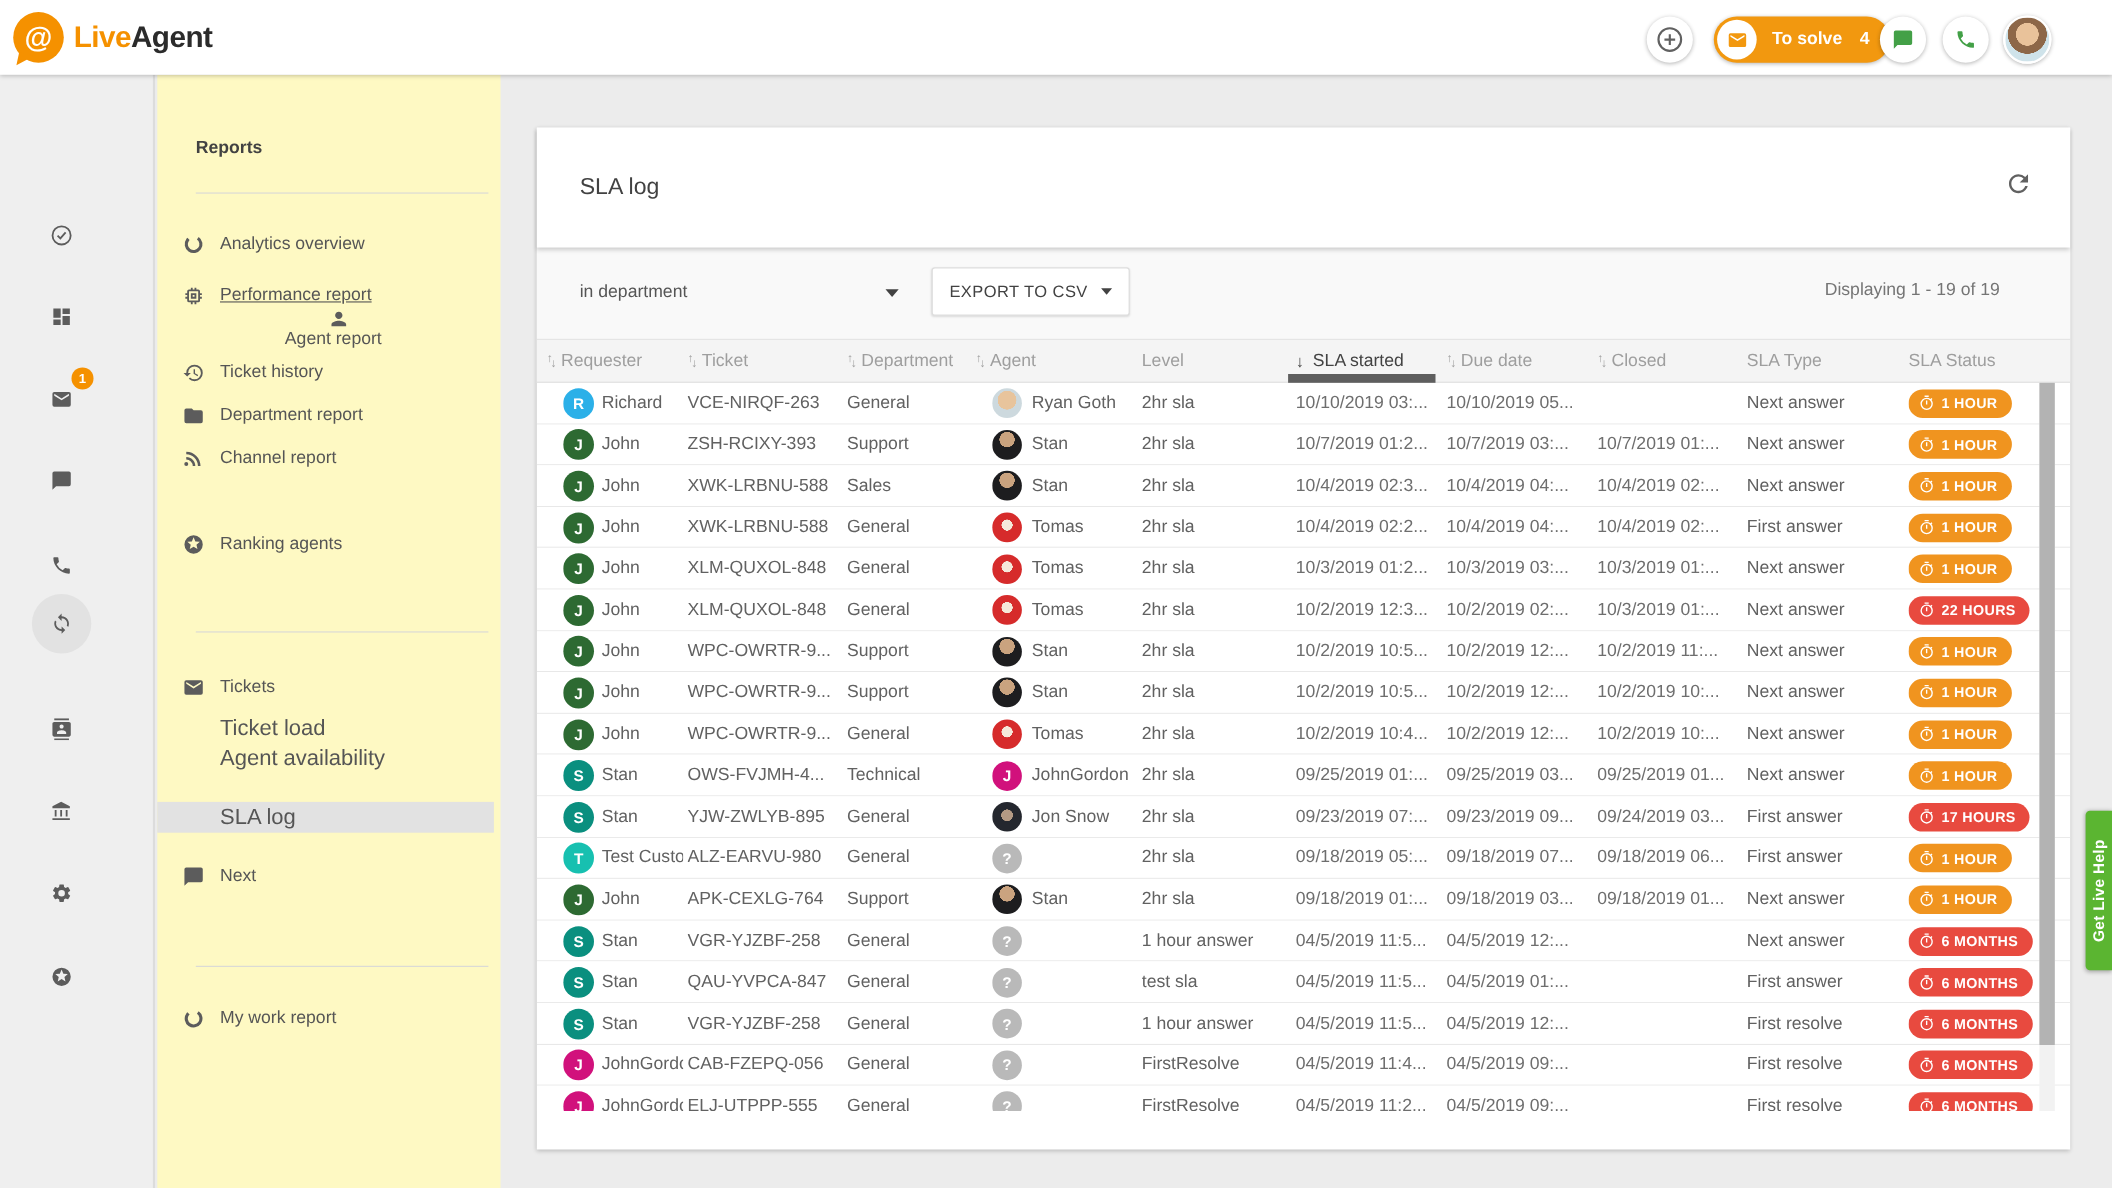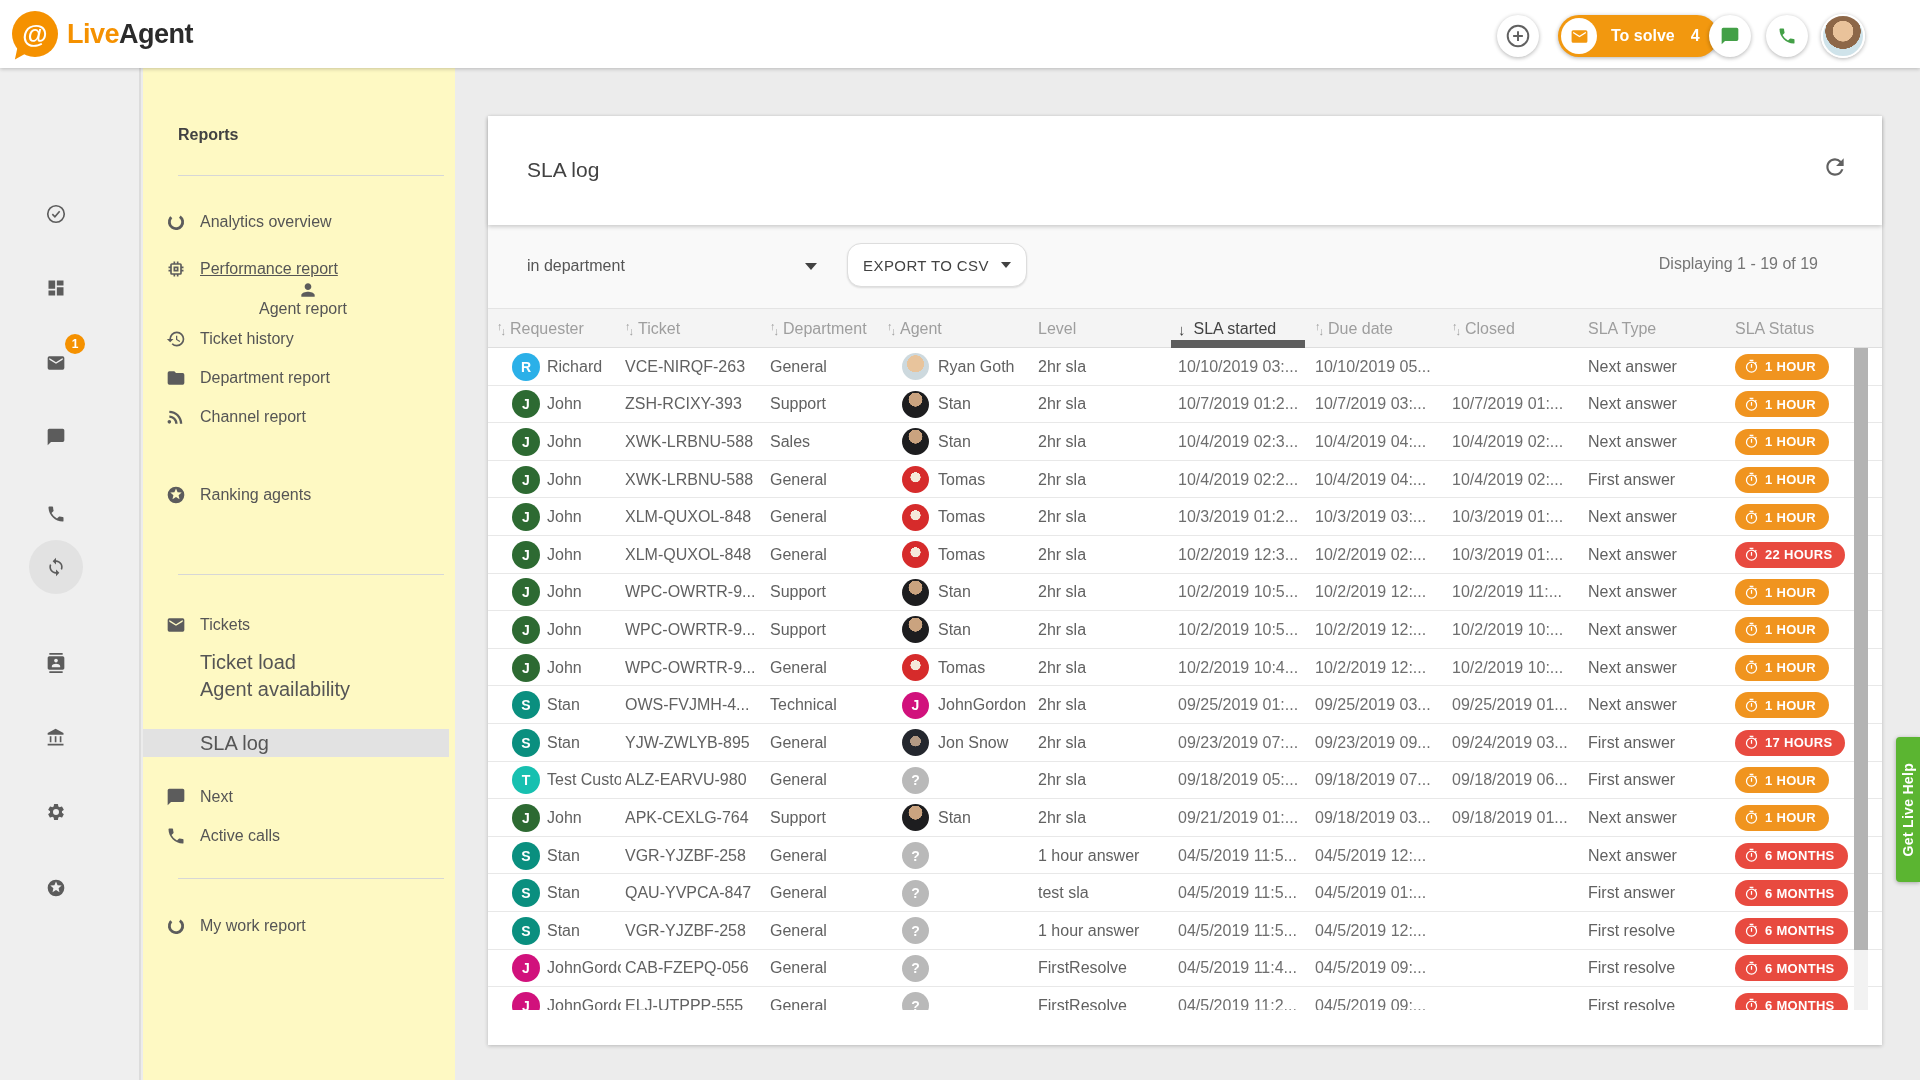--- a/index.html
+++ b/index.html
@@ -59,21 +59,21 @@
   .card-title { position:absolute; left:39px; top:42px; font-size:21px; font-weight:500; color:#424242; }
   .refresh-btn { position:absolute; left:1334px; top:38px; width:26px; height:26px; cursor:pointer; }
 
   .filter-zone { position:absolute; left:0; top:109px; width:1394px; height:83px; background:#f9f9f9; }
   .dept-select { position:absolute; left:39px; top:24px; width:290px; height:34px; display:flex;
     align-items:center; justify-content:space-between; cursor:pointer; }
   .dept-select .sel-text { font-size:16px; color:#555; }
   .caret-down { width:0; height:0; border-left:6px solid transparent; border-right:6px solid transparent;
     border-top:7px solid #424242; }
   .export-btn { position:absolute; left:359px; top:18px; width:180px; height:44px; background:#fff;
-    border:1px solid #ddd; border-radius:14px; box-shadow:0 1px 2px rgba(0,0,0,.12); display:flex;
+    border:1px solid #ddd; border-radius:3px; box-shadow:0 1px 2px rgba(0,0,0,.12); display:flex;
     align-items:center; justify-content:center; gap:12px; cursor:pointer; font-size:15px; color:#424242;
     letter-spacing:.4px; }
   .displaying { position:absolute; right:64px; top:30px; font-size:16px; color:#757575; }
 
   .thead { position:absolute; left:0; top:192px; width:1394px; height:40px; background:#f4f4f4;
     border-top:1px solid #e4e4e4; border-bottom:1px solid #dedede; }
   .th { position:absolute; top:0; height:40px; display:flex; align-items:center; font-size:16px;
     color:#9e9e9e; white-space:nowrap; overflow:hidden; }
   .th.active { color:#424242; }
   .sorticon { font-size:11px; color:#9e9e9e; margin-right:6px; letter-spacing:-2px; }
@@ -313,28 +313,20 @@
       <span class="sb-label">SLA log</span>
     </div>
     <div class="sb-item" style="top: 709px;">
       <span class="sb-ico">
         <svg width="20" height="20" viewBox="0 0 24 24">
           <path fill="#5c5c5c" d="M20 2H4a2 2 0 00-2 2v18l4-4h14a2 2 0 002-2V4a2 2 0 00-2-2z"></path>
         </svg>
       </span>
       <span class="sb-label">Next</span>
     </div>
-    <div class="sb-item" style="top: 748px;">
-      <span class="sb-ico">
-        <svg width="20" height="20" viewBox="0 0 24 24">
-          <path fill="#5c5c5c" d="M6.62 10.79a15.05 15.05 0 006.59 6.59l2.2-2.2a1 1 0 011.02-.24c1.12.37 2.33.57 3.57.57a1 1 0 011 1V20a1 1 0 01-1 1C10.85 21 3 13.15 3 3.99A1 1 0 014 3h3.5a1 1 0 011 1c0 1.25.2 2.45.57 3.57a1 1 0 01-.25 1.02l-2.2 2.2z"></path>
-        </svg>
-      </span>
-      <span class="sb-label">Active calls</span>
-    </div>
     <div class="sb-div" style="top: 810px;"></div>
     <div class="sb-item" style="top: 838px;">
       <span class="sb-ico">
         <svg width="20" height="20" viewBox="0 0 24 24">
           <circle cx="12" cy="12" r="8" fill="none" stroke="#5c5c5c" stroke-width="3.4" stroke-dasharray="39 12" transform="rotate(-55 12 12)"></circle>
         </svg>
       </span>
       <span class="sb-label">My work report</span>
     </div>
   </nav>
@@ -731,21 +723,21 @@
           <span class="avi" style="background: rgb(45, 106, 50);">J</span>
         </div>
         <div class="td c1">John</div>
         <div class="td c2">APK-CEXLG-764</div>
         <div class="td c3">Support</div>
         <div class="td c4i">
           <span class="avp photo-stan"></span>
         </div>
         <div class="td c4">Stan</div>
         <div class="td c5">2hr sla</div>
-        <div class="td c6 date">09/21/2019 01:...</div>
+        <div class="td c6 date">09/18/2019 01:...</div>
         <div class="td c7 date">09/18/2019 03...</div>
         <div class="td c8 date">09/18/2019 01...</div>
         <div class="td c9">Next answer</div>
         <div class="td c10">
           <span class="badge" style="background: rgb(240, 148, 31);">
             <span style="display: flex;">
               <svg width="15" height="15" viewBox="0 0 24 24">
                 <path fill="#fff" d="M15 1H9v2h6V1zm-4 13h2V8h-2v6zm8.03-6.61l1.42-1.42-1.41-1.41-1.42 1.41A8.96 8.96 0 0012 4a9 9 0 109 9c0-2.12-.74-4.07-1.97-5.61zM12 20a7 7 0 117-7 7 7 0 01-7 7z"></path>
               </svg>
             </span>

